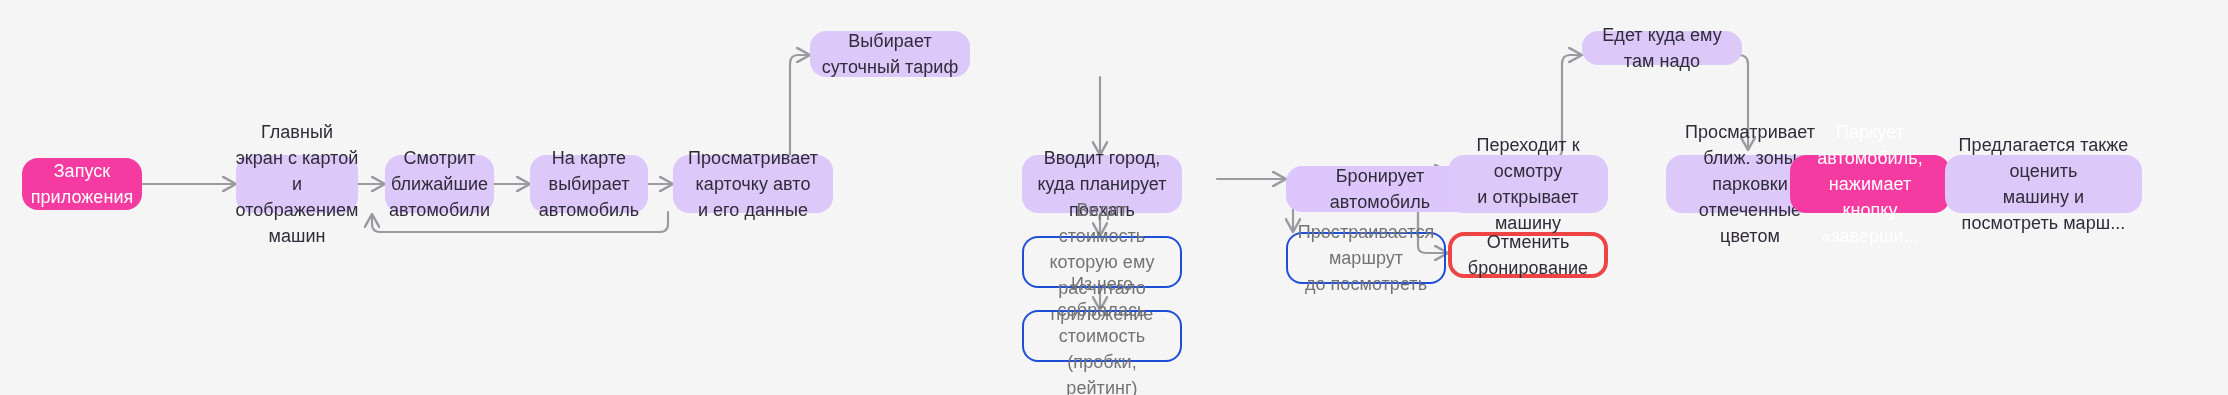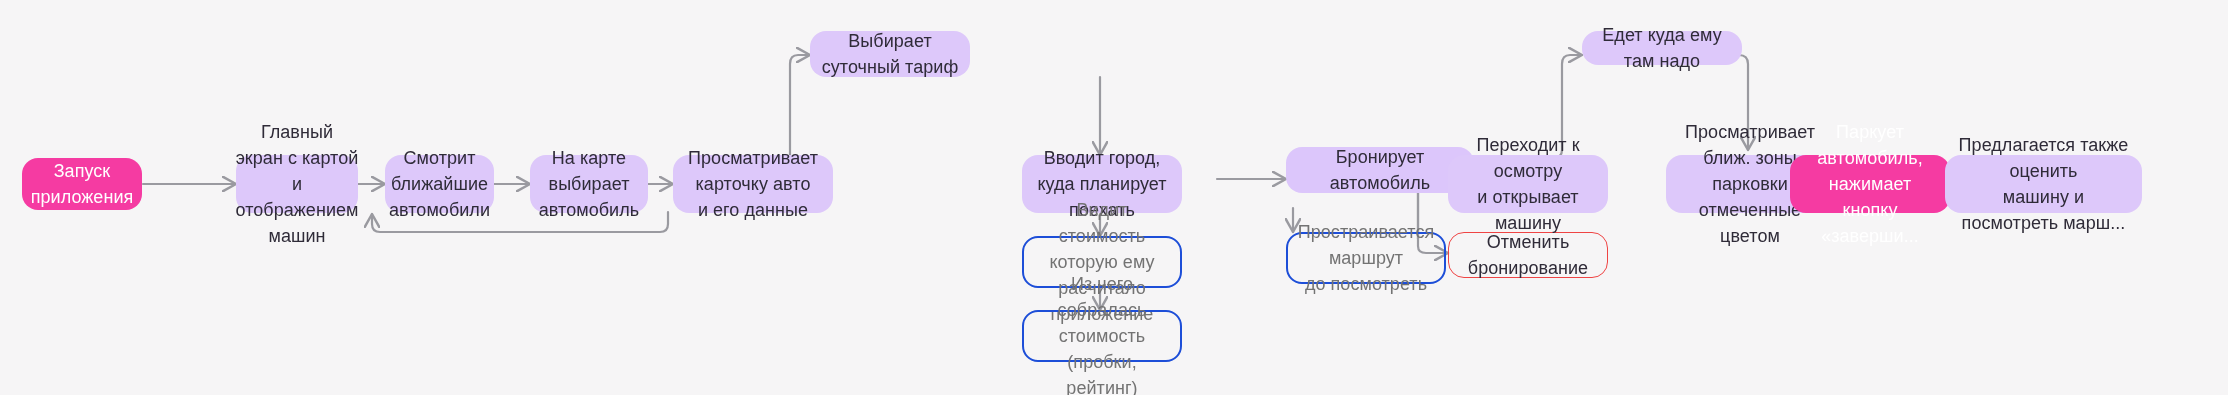--- a/index.html
+++ b/index.html
@@ -52,21 +52,21 @@
     background: #dcc6fb;
     color: #2f2b38;
   }
   .node.outline-grey {
     background: transparent;
     border: 2px solid #1d4ed8;
     color: #737373;
   }
   .node.outline-purple {
     background: transparent;
-    border: 1px solid #ef4444;
+    border: 4px solid #ef4444;
     color: #2f2b38;
   }
 </style>
 </head>
 <body>
 
 <div id="canvas">
 
   <svg id="edges" viewBox="0 0 2228 395" xmlns="http://www.w3.org/2000/svg">
     <defs>
@@ -148,21 +148,21 @@
   <div class="node outline-grey" style="left:1022px; top:236px; width:160px; height:52px;">
     <span>Видит стоимость которую ему
 расчитало приложение</span>
   </div>
 
   <div class="node outline-grey" style="left:1022px; top:310px; width:160px; height:52px;">
     <span>Из чего собралась стоимость
 (пробки, рейтинг)</span>
   </div>
 
-  <div class="node fill-strong" style="left:1286px; top:147px; width:188px; height:46px;">
+  <div class="node fill-strong" style="left:1286px; top:166px; width:188px; height:46px;">
     <span>Бронирует автомобиль</span>
   </div>
 
   <div class="node outline-grey" style="left:1286px; top:232px; width:160px; height:52px;">
     <span>Простраивается маршрут
 до посмотреть</span>
   </div>
 
   <div class="node outline-purple" style="left:1448px; top:232px; width:160px; height:46px;">
     <span>Отменить бронирование</span>

